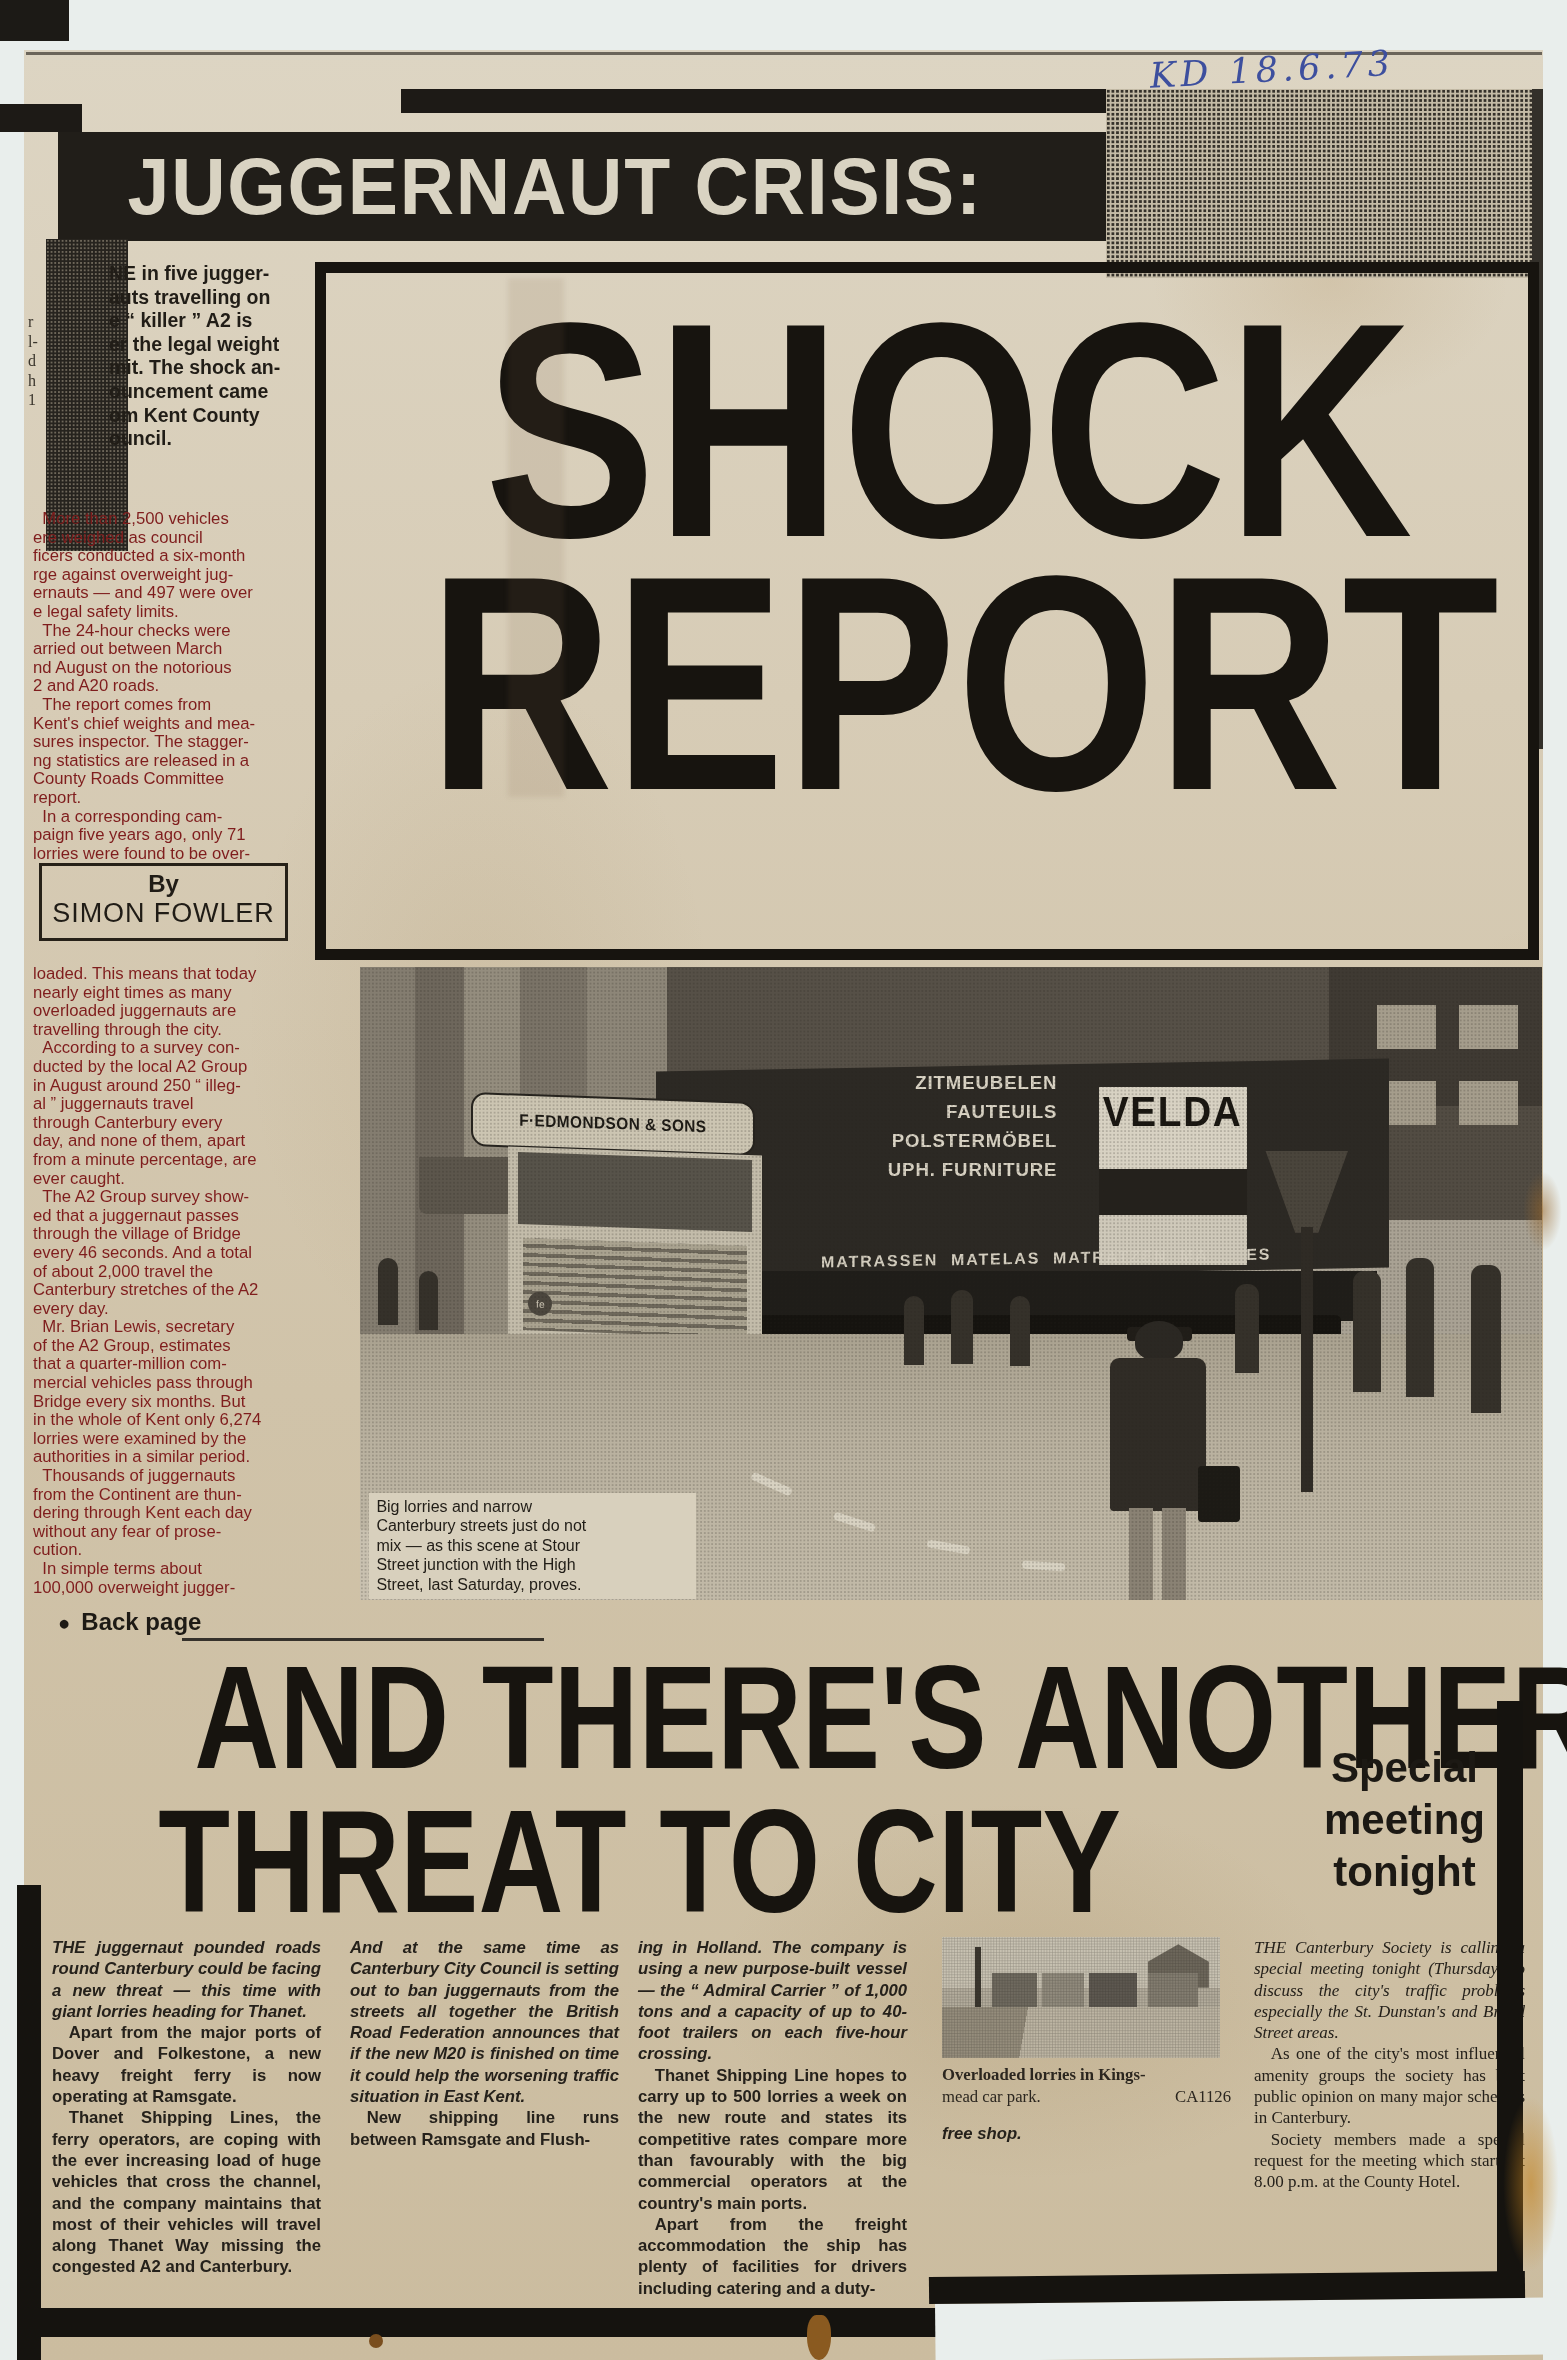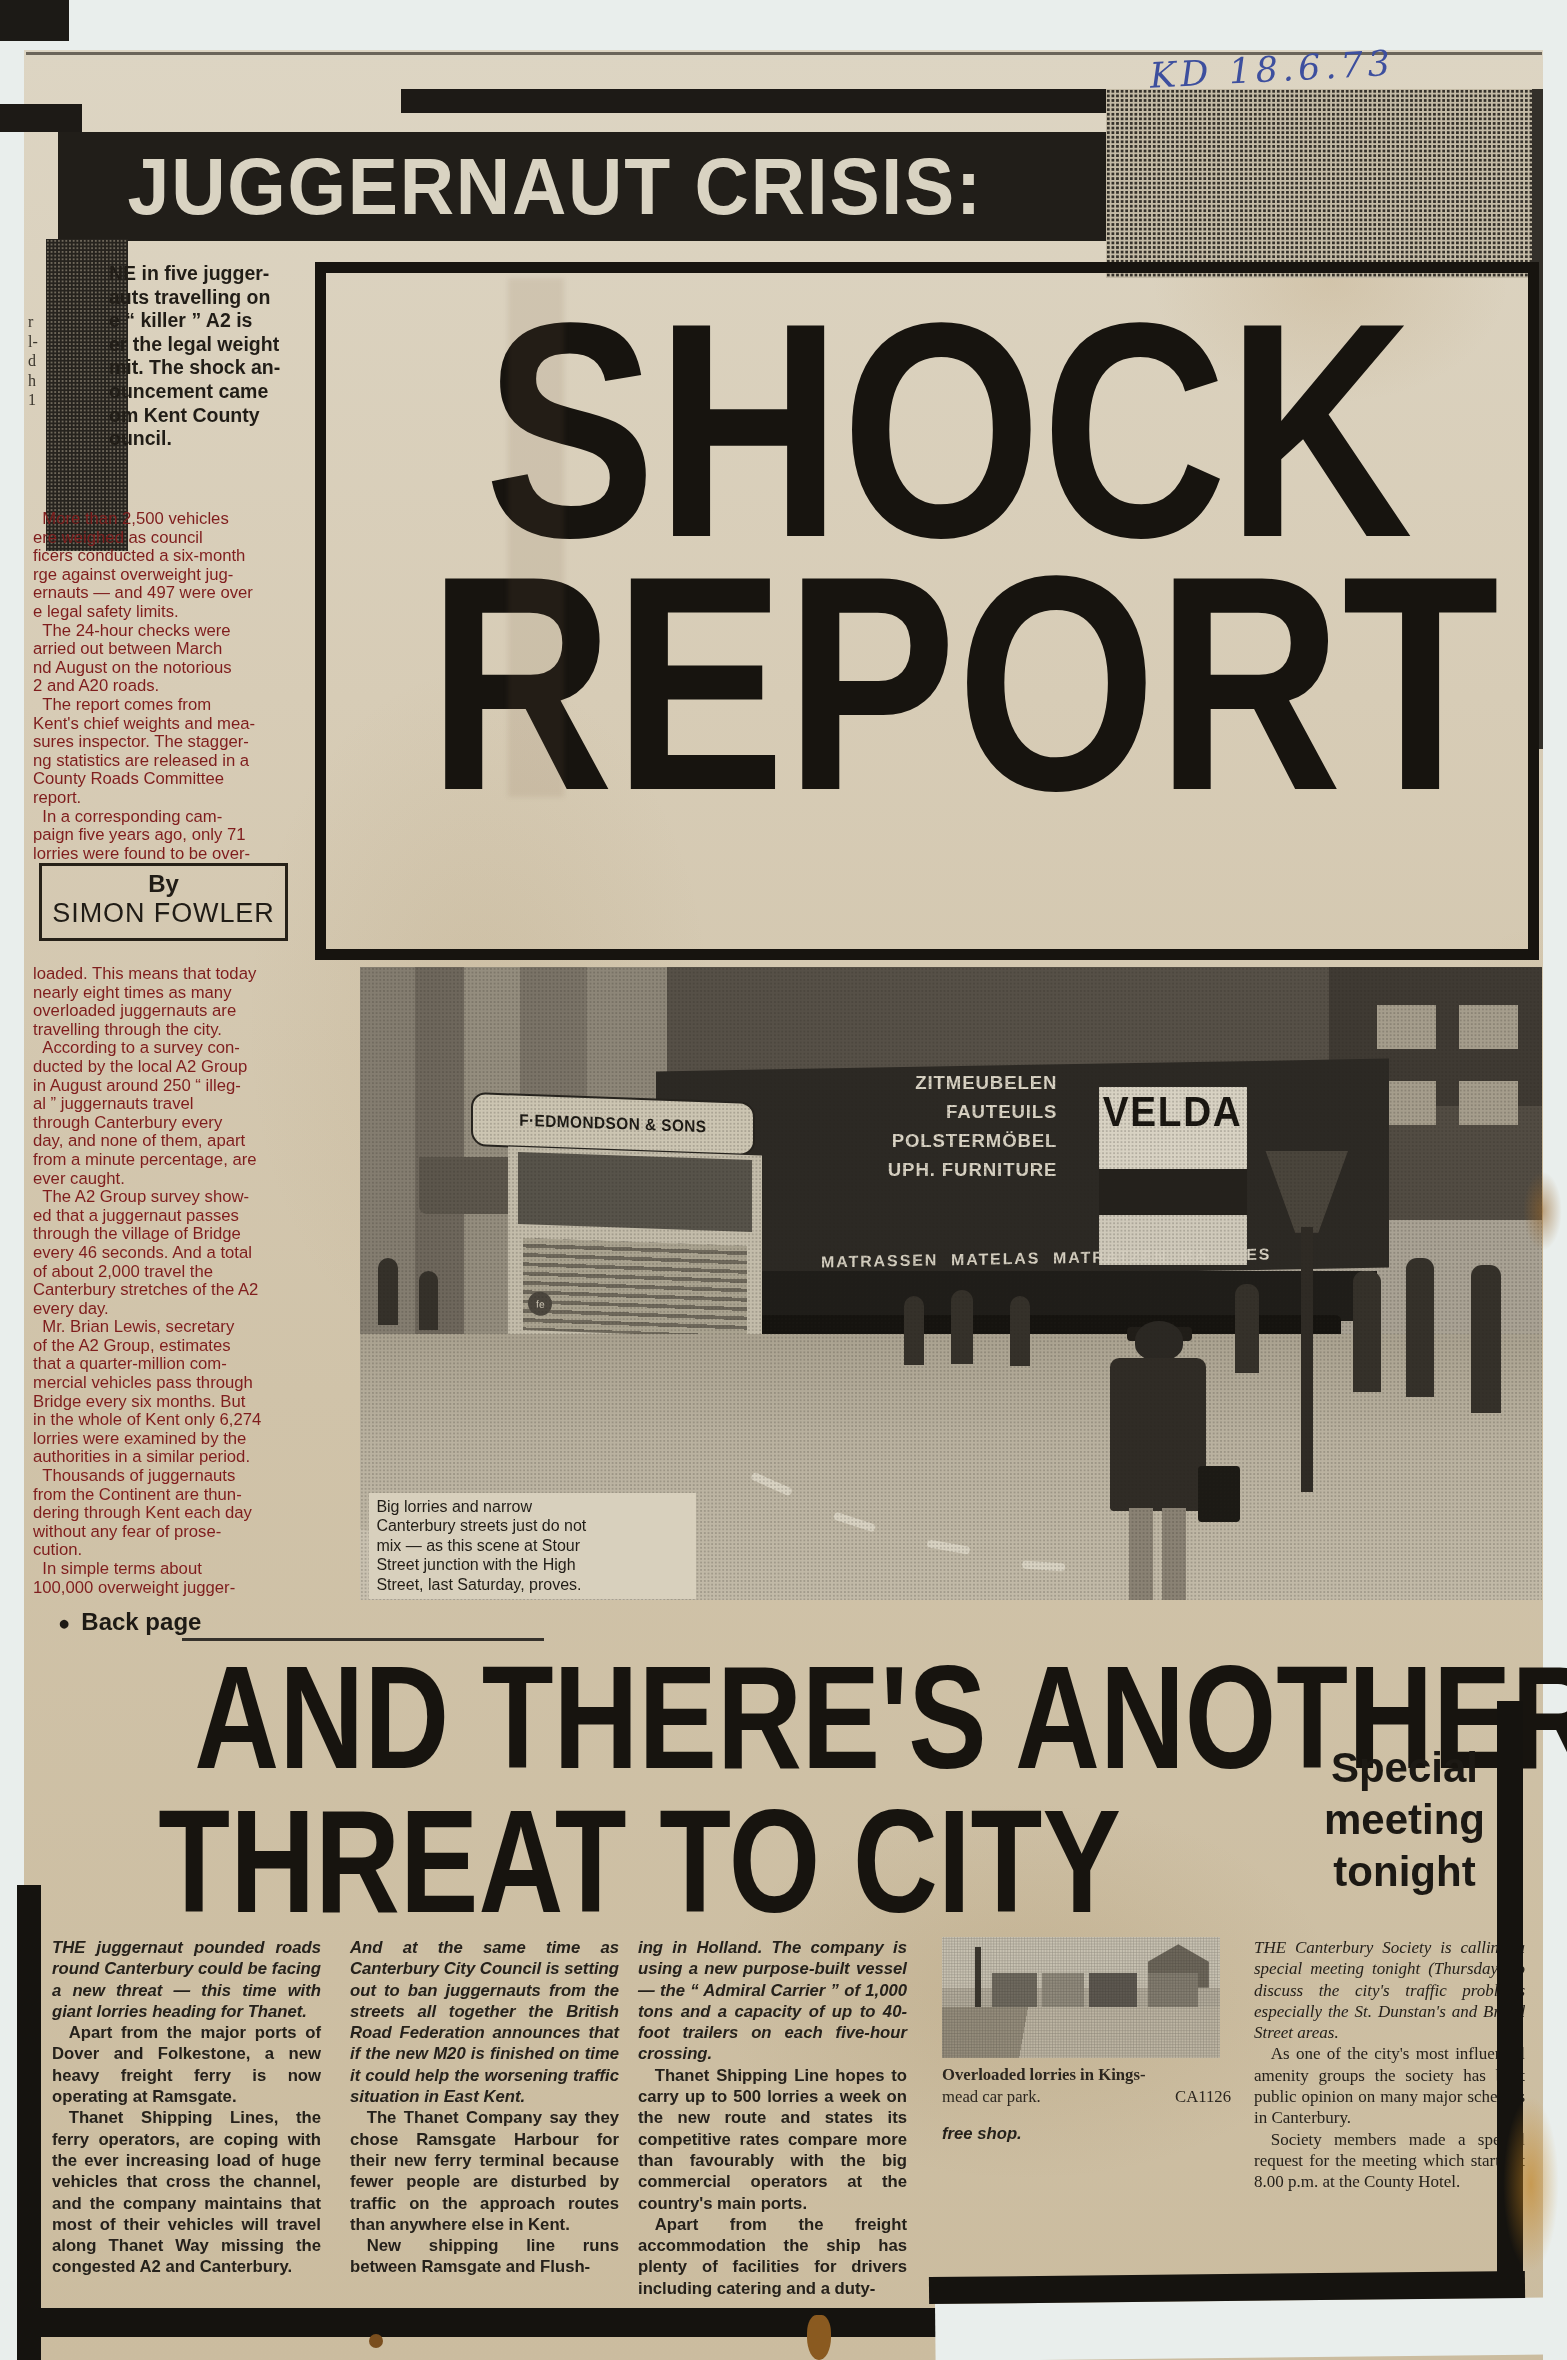--- a/index.html
+++ b/index.html
@@ -256,21 +256,20 @@
     <div>tonight</div>
   </div>
 
 <div class="col col1 sans">
     <div class="para">THE juggernaut pounded roads round Canterbury could be facing a new threat — this time with giant lorries heading for Thanet.</div>
     <div class="para">Apart from the major ports of Dover and Folkestone, a new heavy freight ferry is now operating at Ramsgate.</div>
     <div class="para">Thanet Shipping Lines, the ferry operators, are coping with the ever increasing load of huge vehicles that cross the channel, and the company maintains that most of their vehicles will travel along Thanet Way missing the congested A2 and Canterbury.</div>
   </div>
 <div class="col col2 sans">
     <div class="para">And at the same time as Canterbury City Council is setting out to ban juggernauts from the streets all together the British Road Federation announces that if the new M20 is finished on time it could help the worsening traffic situation in East Kent.</div>
-    <div class="para">The Thanet Company say they chose Ramsgate Harbour for their new ferry terminal because fewer people are disturbed by traffic on the approach routes than anywhere else in Kent.</div>
     <div class="para">New shipping line runs between Ramsgate and Flush-</div>
   </div>
 <div class="col col3 sans">
     <div class="para">ing in Holland. The company is using a new purpose-built vessel — the “ Admiral Carrier ” of 1,000 tons and a capacity of up to 40-foot trailers on each five-hour crossing.</div>
     <div class="para">Thanet Shipping Line hopes to carry up to 500 lorries a week on the new route and states its competitive rates compare more than favourably with the big commercial operators at the country's main ports.</div>
     <div class="para">Apart from the freight accommodation the ship has plenty of facilities for drivers including catering and a duty-</div>
   </div>
 <div class="col col4">
   <div class="small-photo">
     <div class="sp-sky"></div>

